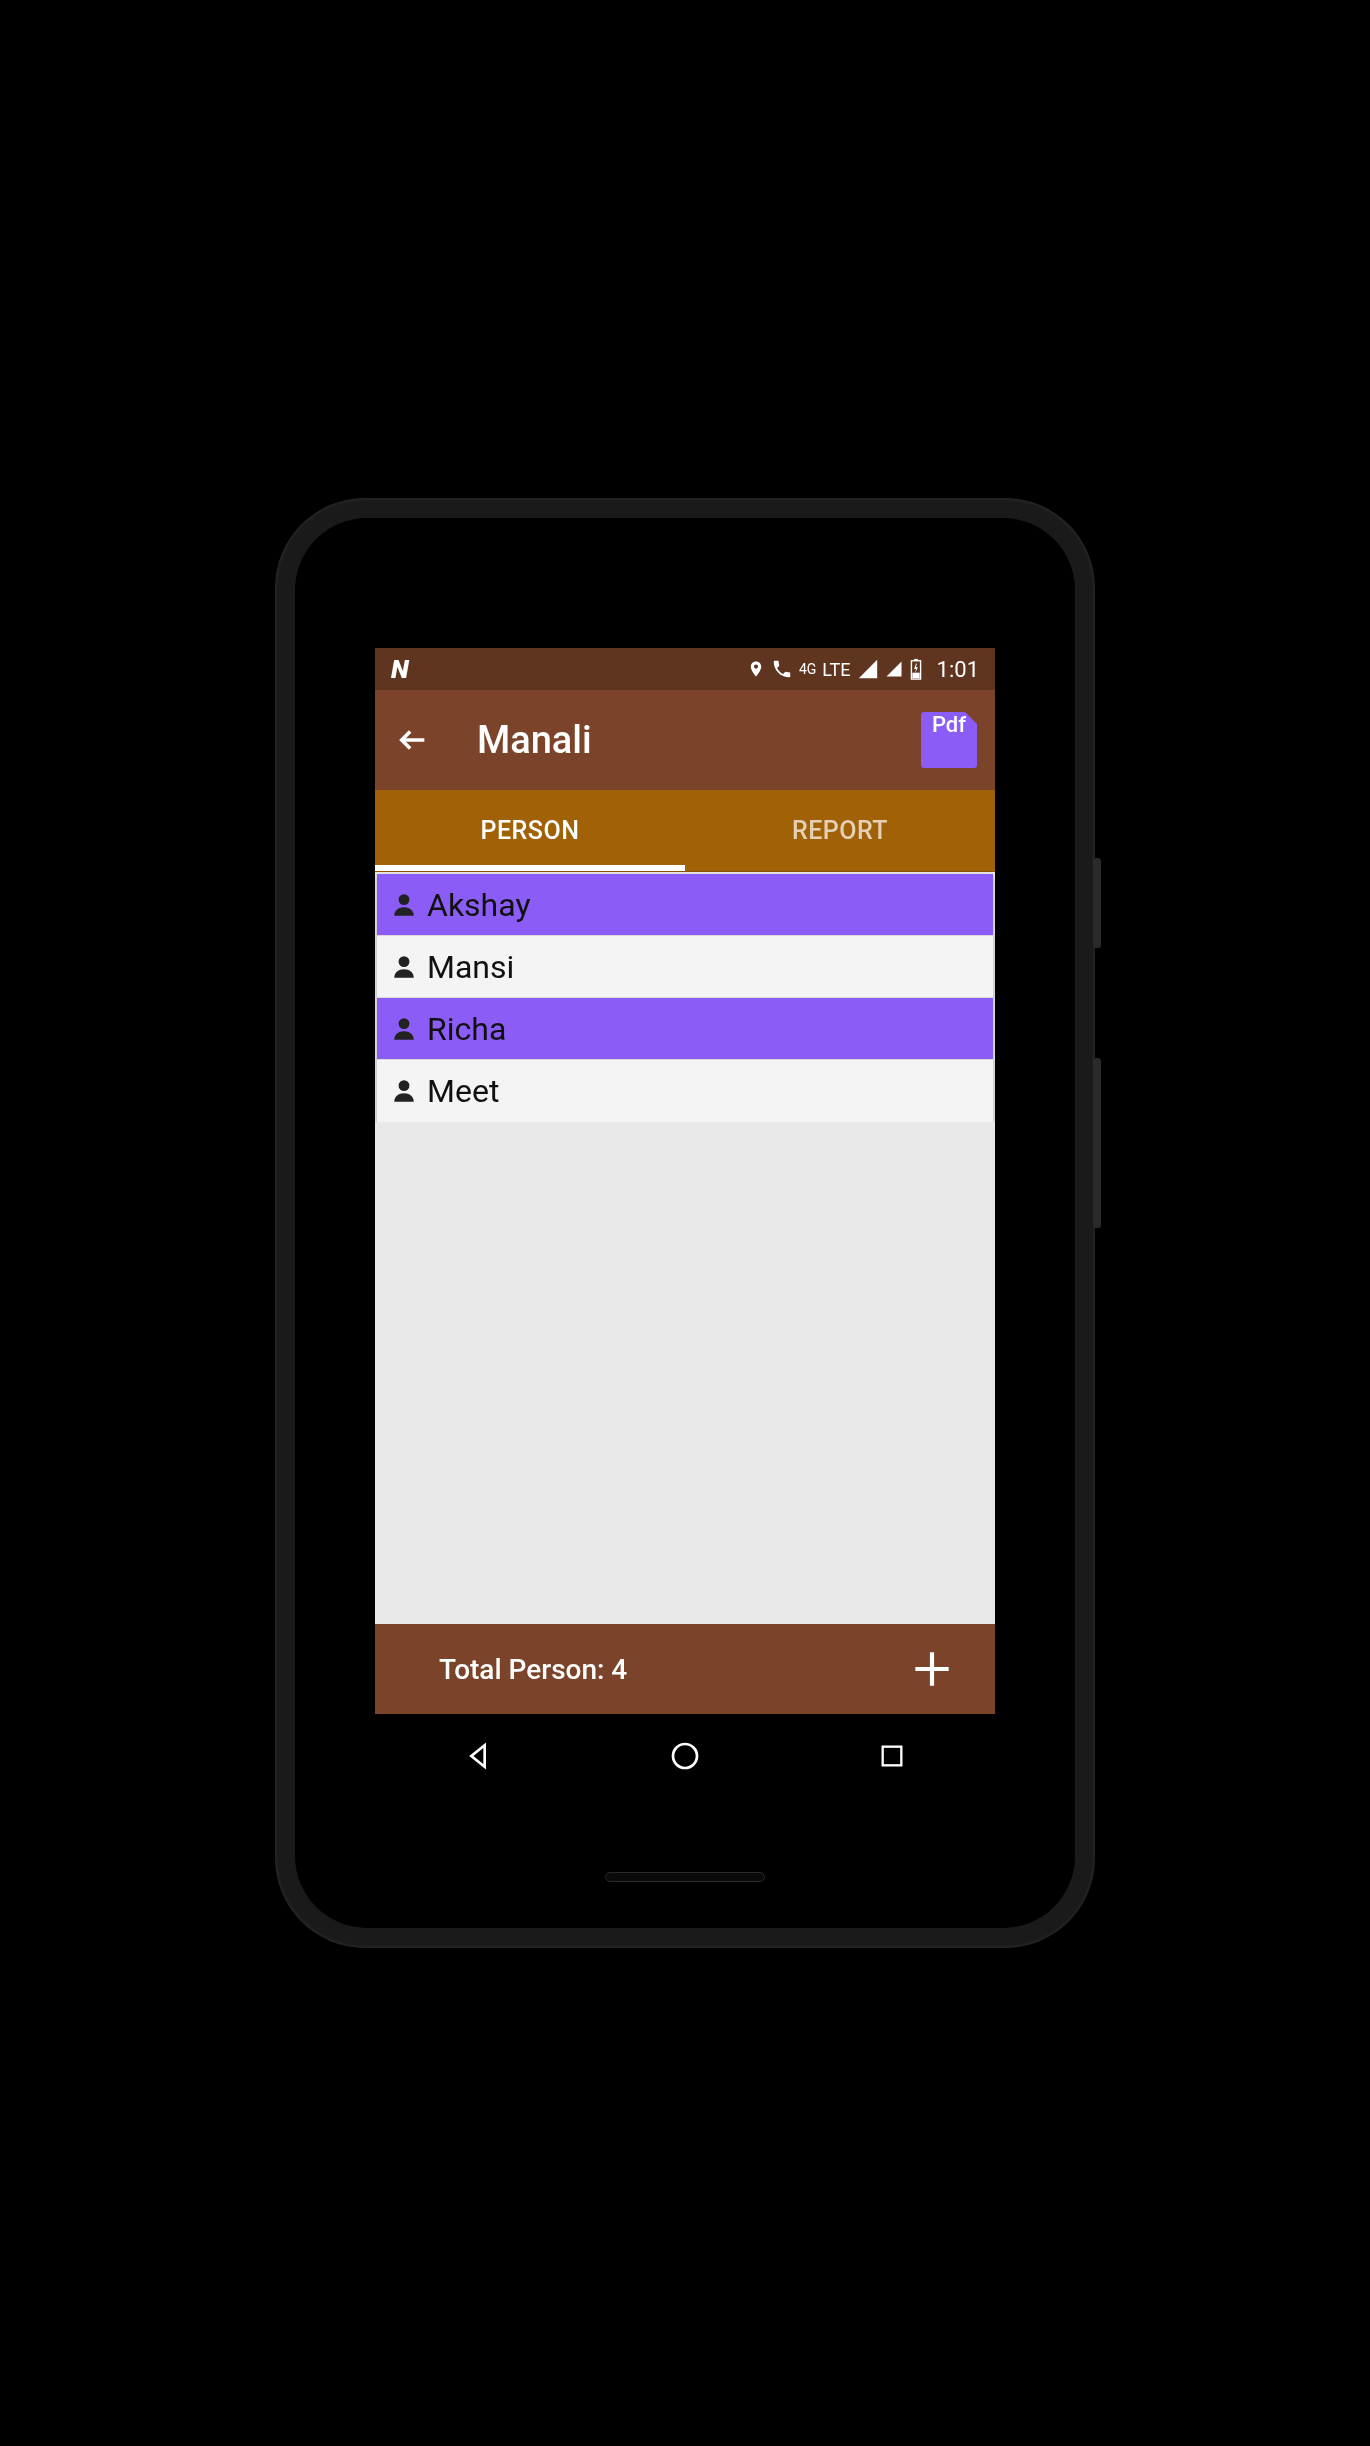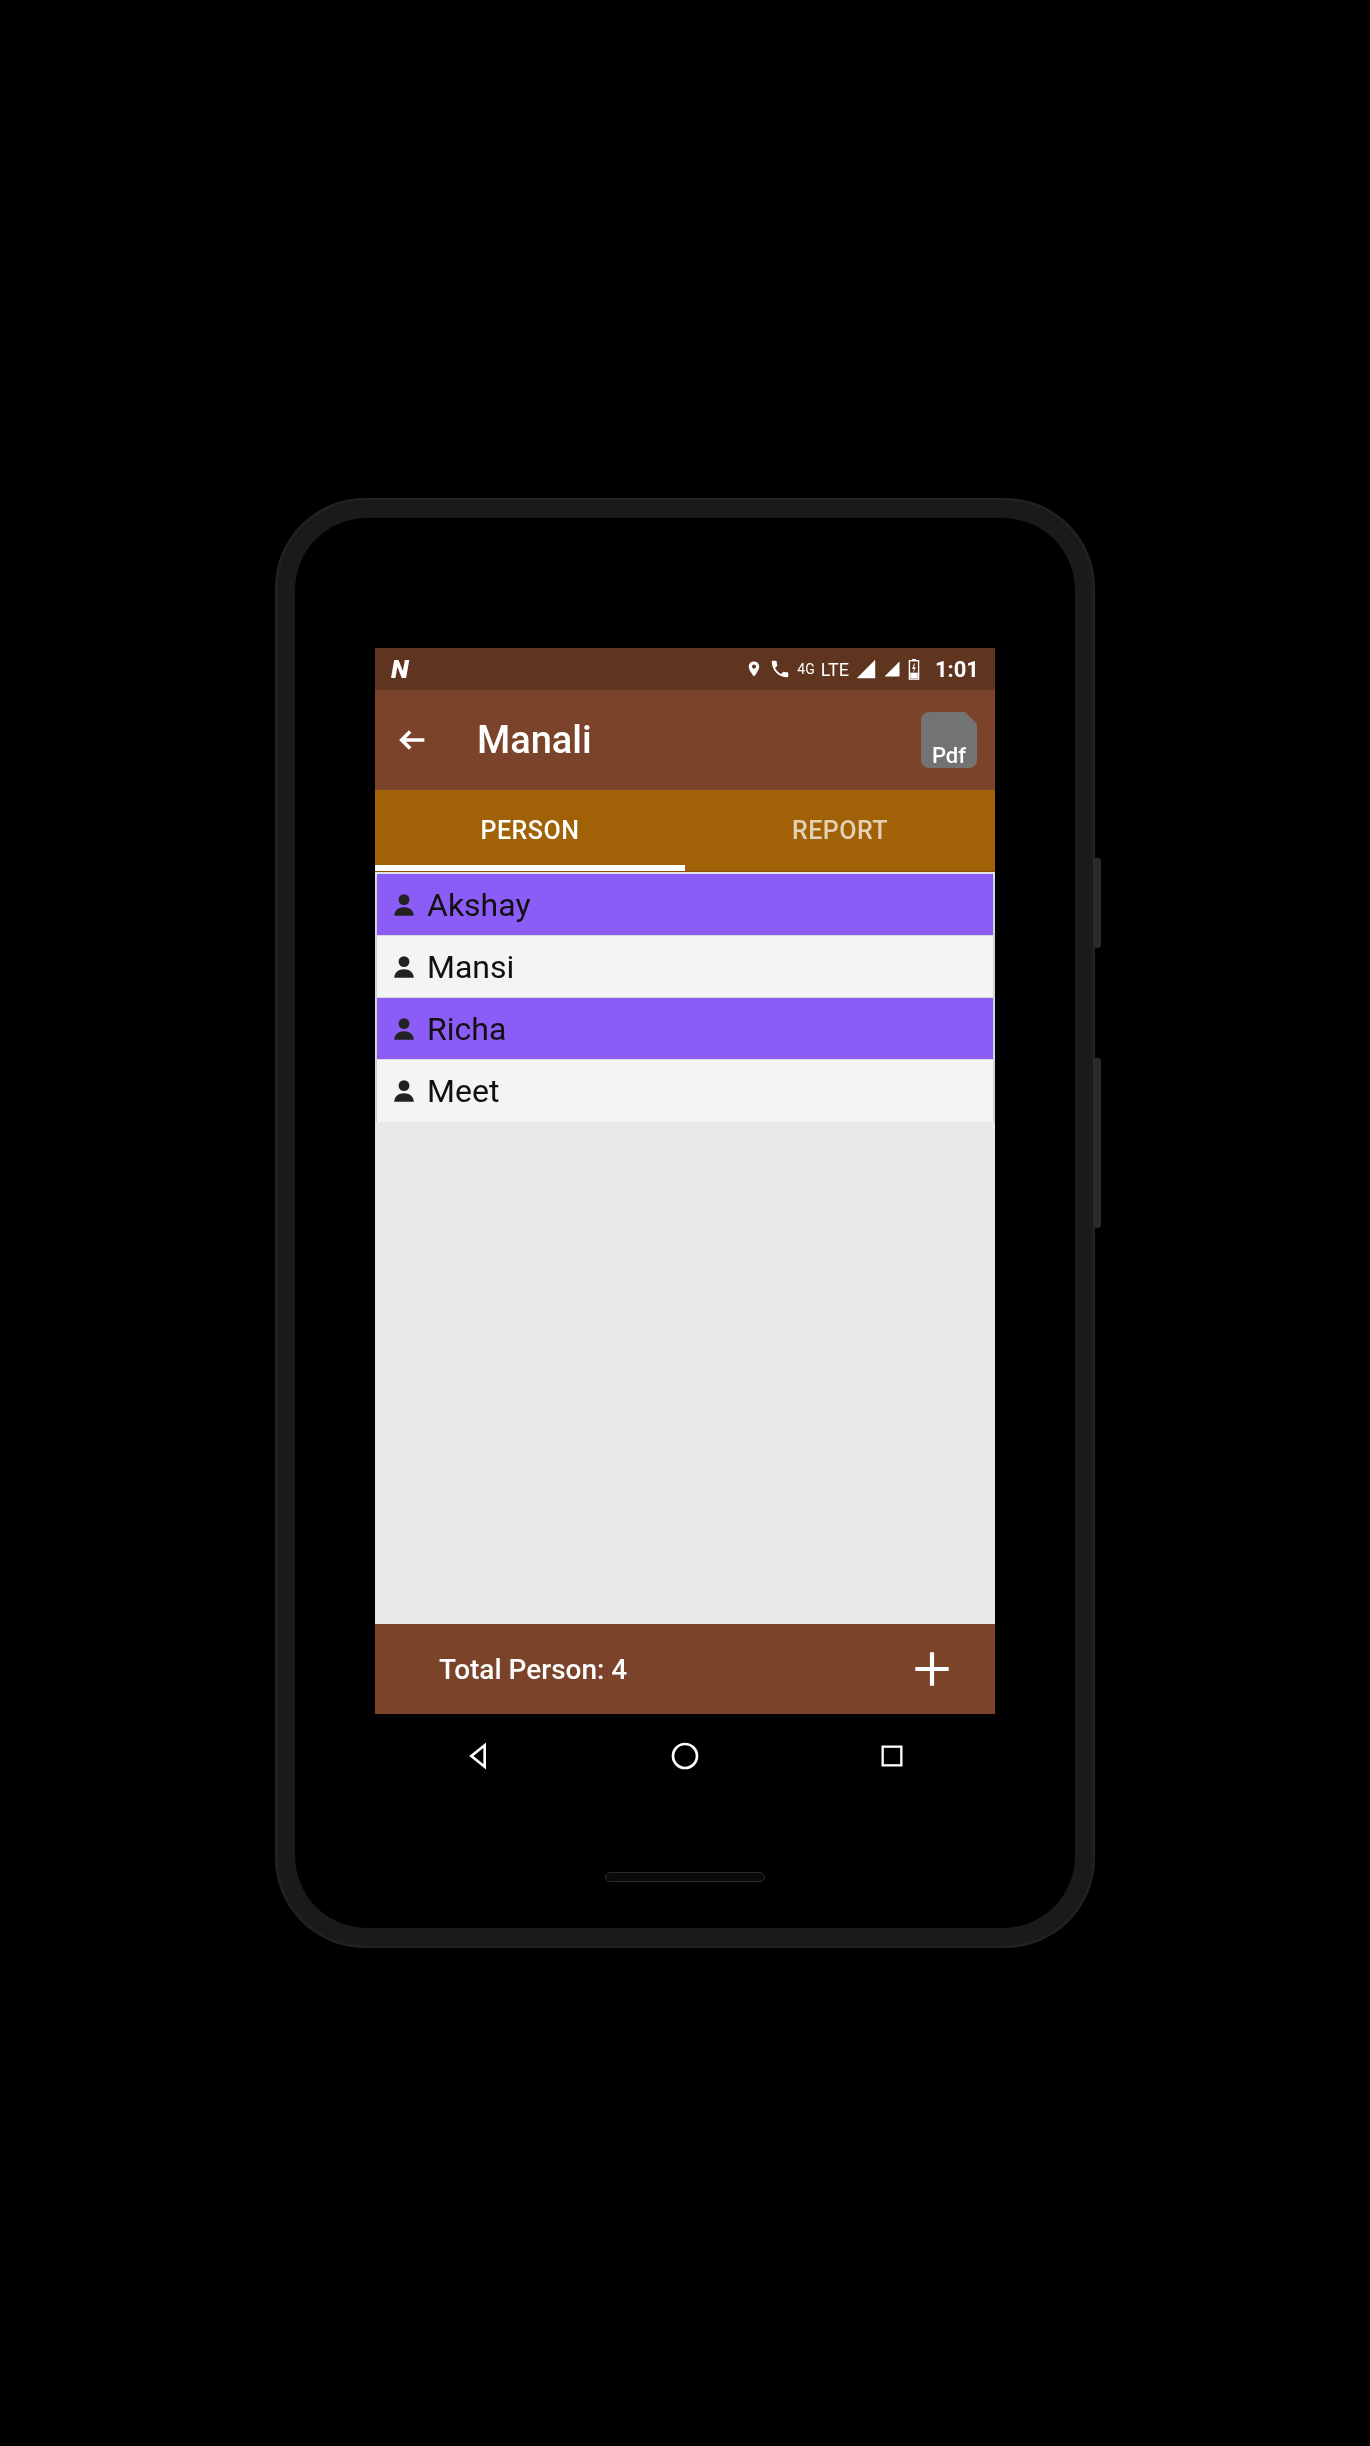--- a/index.html
+++ b/index.html
@@ -64,37 +64,37 @@
   background: #5f3520;
   color: #fff;
   display: flex;
   align-items: center;
   justify-content: space-between;
   padding: 0 16px;
   font-size: 20px;
 }
 .status-left { display: flex; align-items: center; gap: 6px; }
 .status-right { display: flex; align-items: center; gap: 6px; }
-.clock { font-size: 22px; font-weight: 700; margin-left: 8px; }
+.clock { font-size: 22px; font-weight: 400; margin-left: 8px; }
 
 .app-bar {
   height: 100px;
   background: #7b442a;
   display: flex;
   align-items: center;
   padding: 9px 18px;
 }
 .back-btn { width: 40px; height: 40px; display:flex; align-items:center; justify-content:center; }
 .app-title { color: #fff; font-size: 38px; font-weight: 500; margin-left: 44px; flex: 1; }
 .pdf-btn {
   width: 56px; height: 56px;
-  background: #737373;
-  border-radius: 8px;
+  background: #8b5cf6;
+  border-radius: 3px;
   color: #fff;
-  display: flex; align-items: flex-end; justify-content: center;
+  display: flex; align-items: flex-start; justify-content: center;
   font-size: 22px; font-weight: 500;
   position: relative;
 }
 .pdf-btn::before {
   content: "";
   position: absolute;
   top: 0; right: 0;
   border-style: solid;
   border-width: 0 12px 12px 0;
   border-color: transparent #7b442a transparent transparent;

